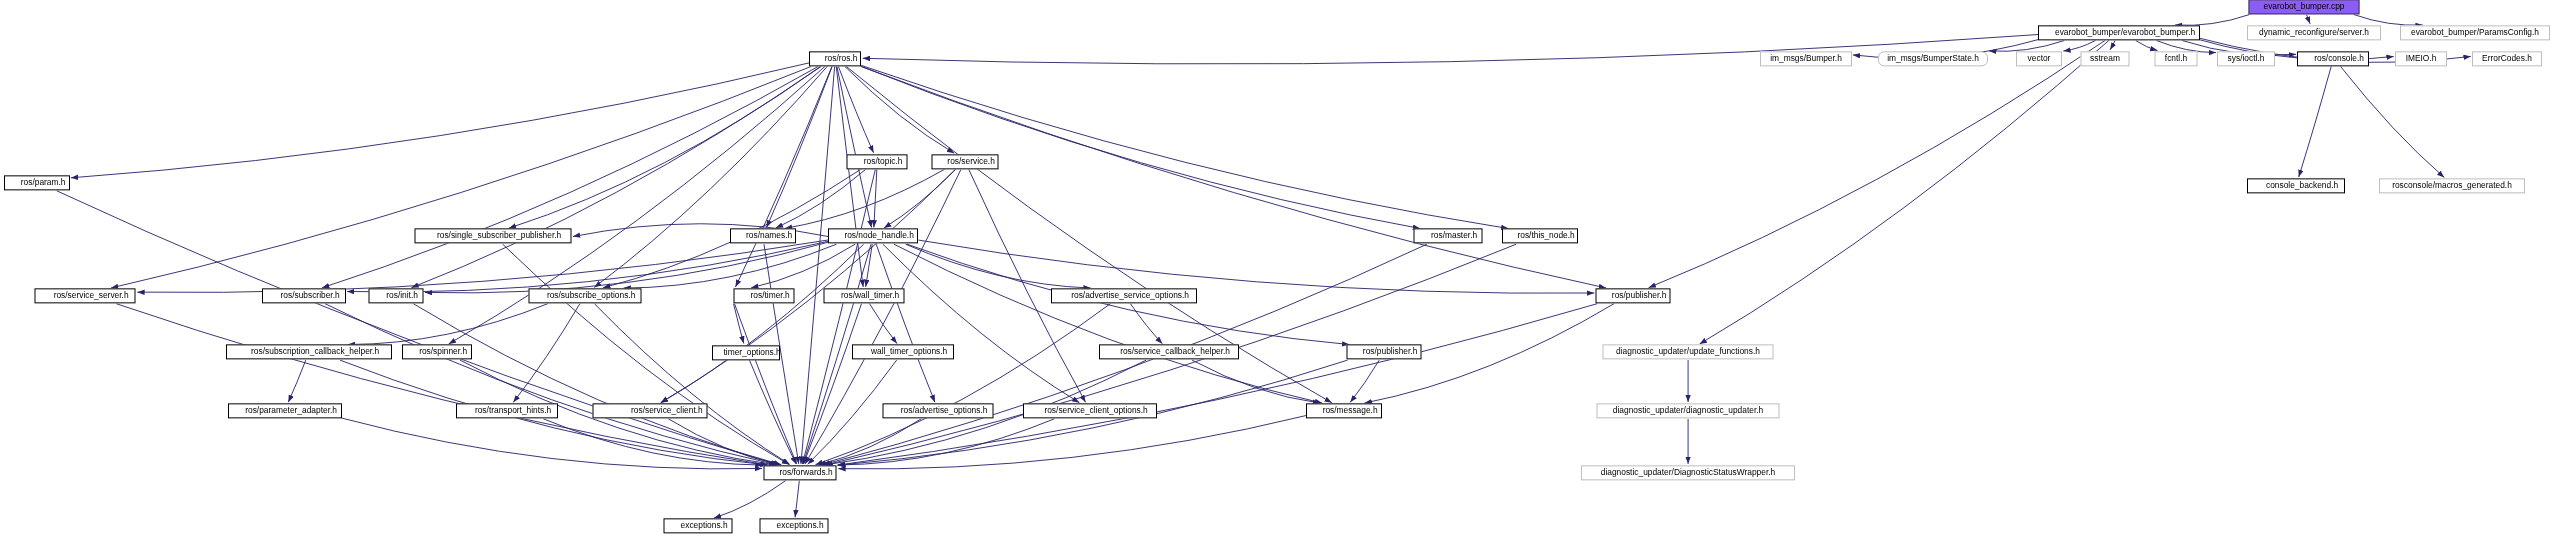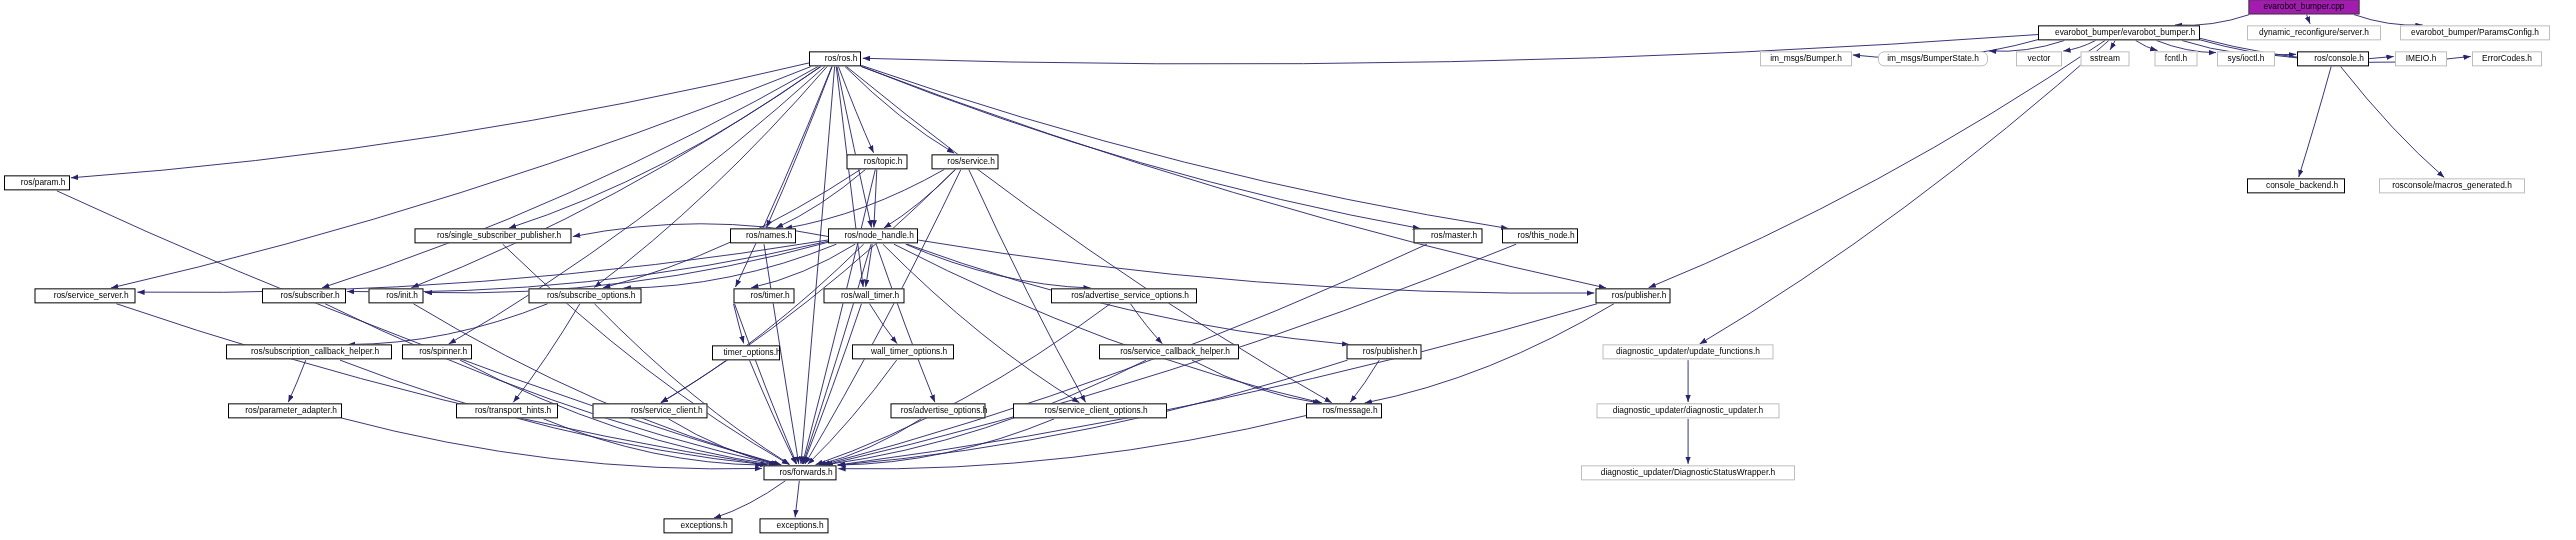--- a/index.html
+++ b/index.html
@@ -24,21 +24,21 @@
     background:#ffffff;
     color:#000000;
     font-size:8.4px;
     line-height:1;
     white-space:nowrap;
     padding:0 3.8px;
     transform:translate(-50%,-50%);
     z-index:5;
   }
   .node.root{
-    background:#a21caf;
+    background:#8b5cf6;
     border:0.8px solid #404040;
   }
   .node.bold{
     border:0.8px solid #000000;
     padding-left:16px;
   }
 </style>
 </head>
 <body>
 
@@ -268,24 +268,24 @@
     </div>
     <div class="node bold" style="left: 285px; top: 411px; width: 114px;">
       <span>ros/parameter_adapter.h</span>
     </div>
     <div class="node bold" style="left: 507px; top: 411px; width: 102px;">
       <span>ros/transport_hints.h</span>
     </div>
     <div class="node bold" style="left: 650px; top: 411px; width: 115px; justify-content: flex-end;">
       <span>ros/service_client.h</span>
     </div>
-    <div class="node bold" style="left: 938px; top: 411px; width: 95px;">
+    <div class="node bold" style="left: 938px; top: 411px; width: 111px;">
       <span>ros/advertise_options.h</span>
     </div>
-    <div class="node bold" style="left: 1090px; top: 411px; width: 154px;">
+    <div class="node bold" style="left: 1090px; top: 411px; width: 134px;">
       <span>ros/service_client_options.h</span>
     </div>
     <div class="node bold" style="left: 1344px; top: 411px; width: 76px;">
       <span>ros/message.h</span>
     </div>
     <div class="node" style="left: 1688px; top: 411px; width: 183px;">
       <span>diagnostic_updater/diagnostic_updater.h</span>
     </div>
     <div class="node bold" style="left: 800px; top: 473px; width: 73px;">
       <span>ros/forwards.h</span>

